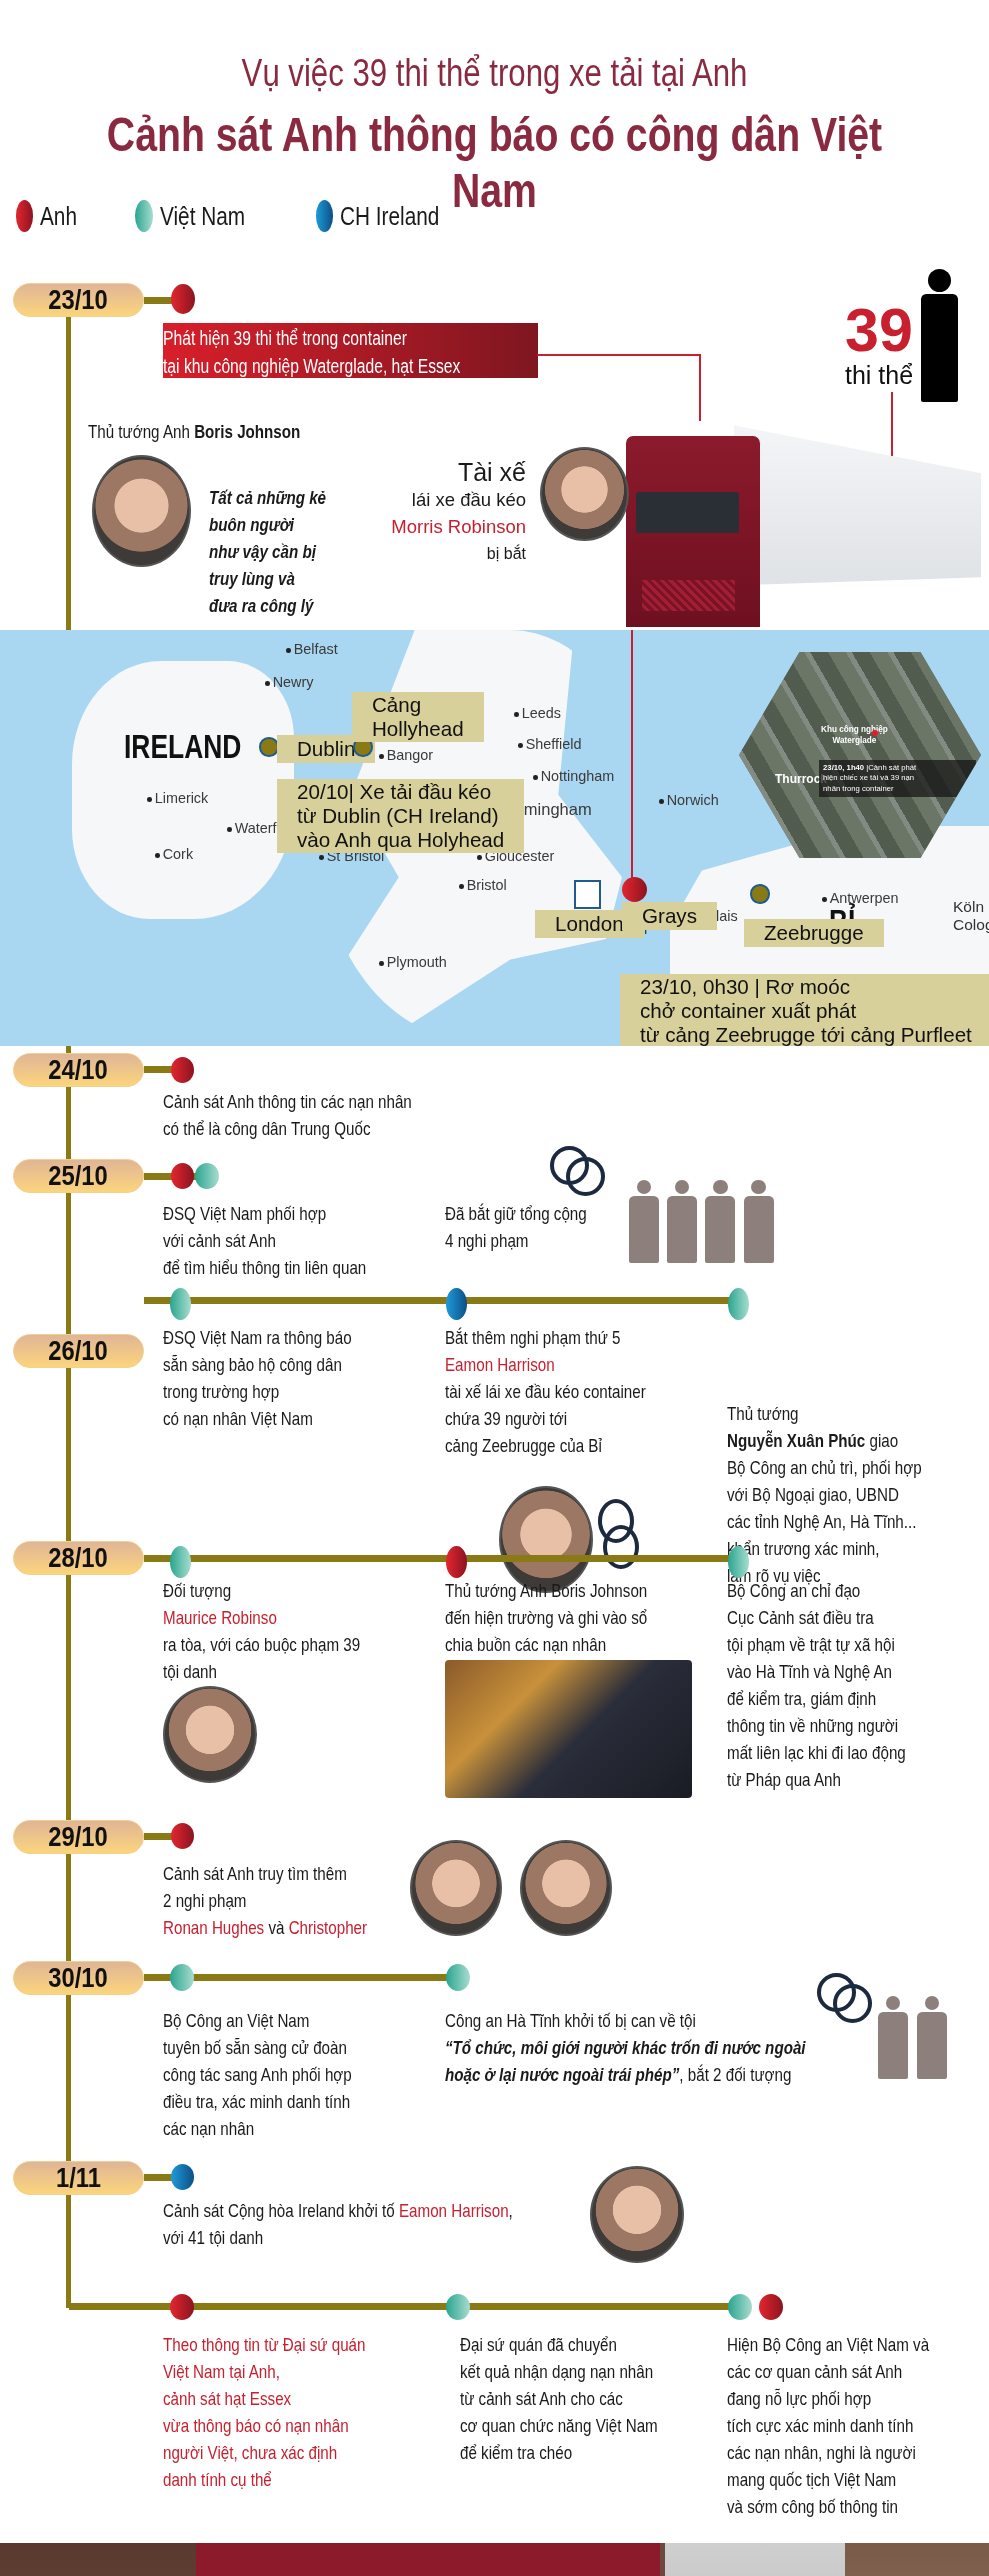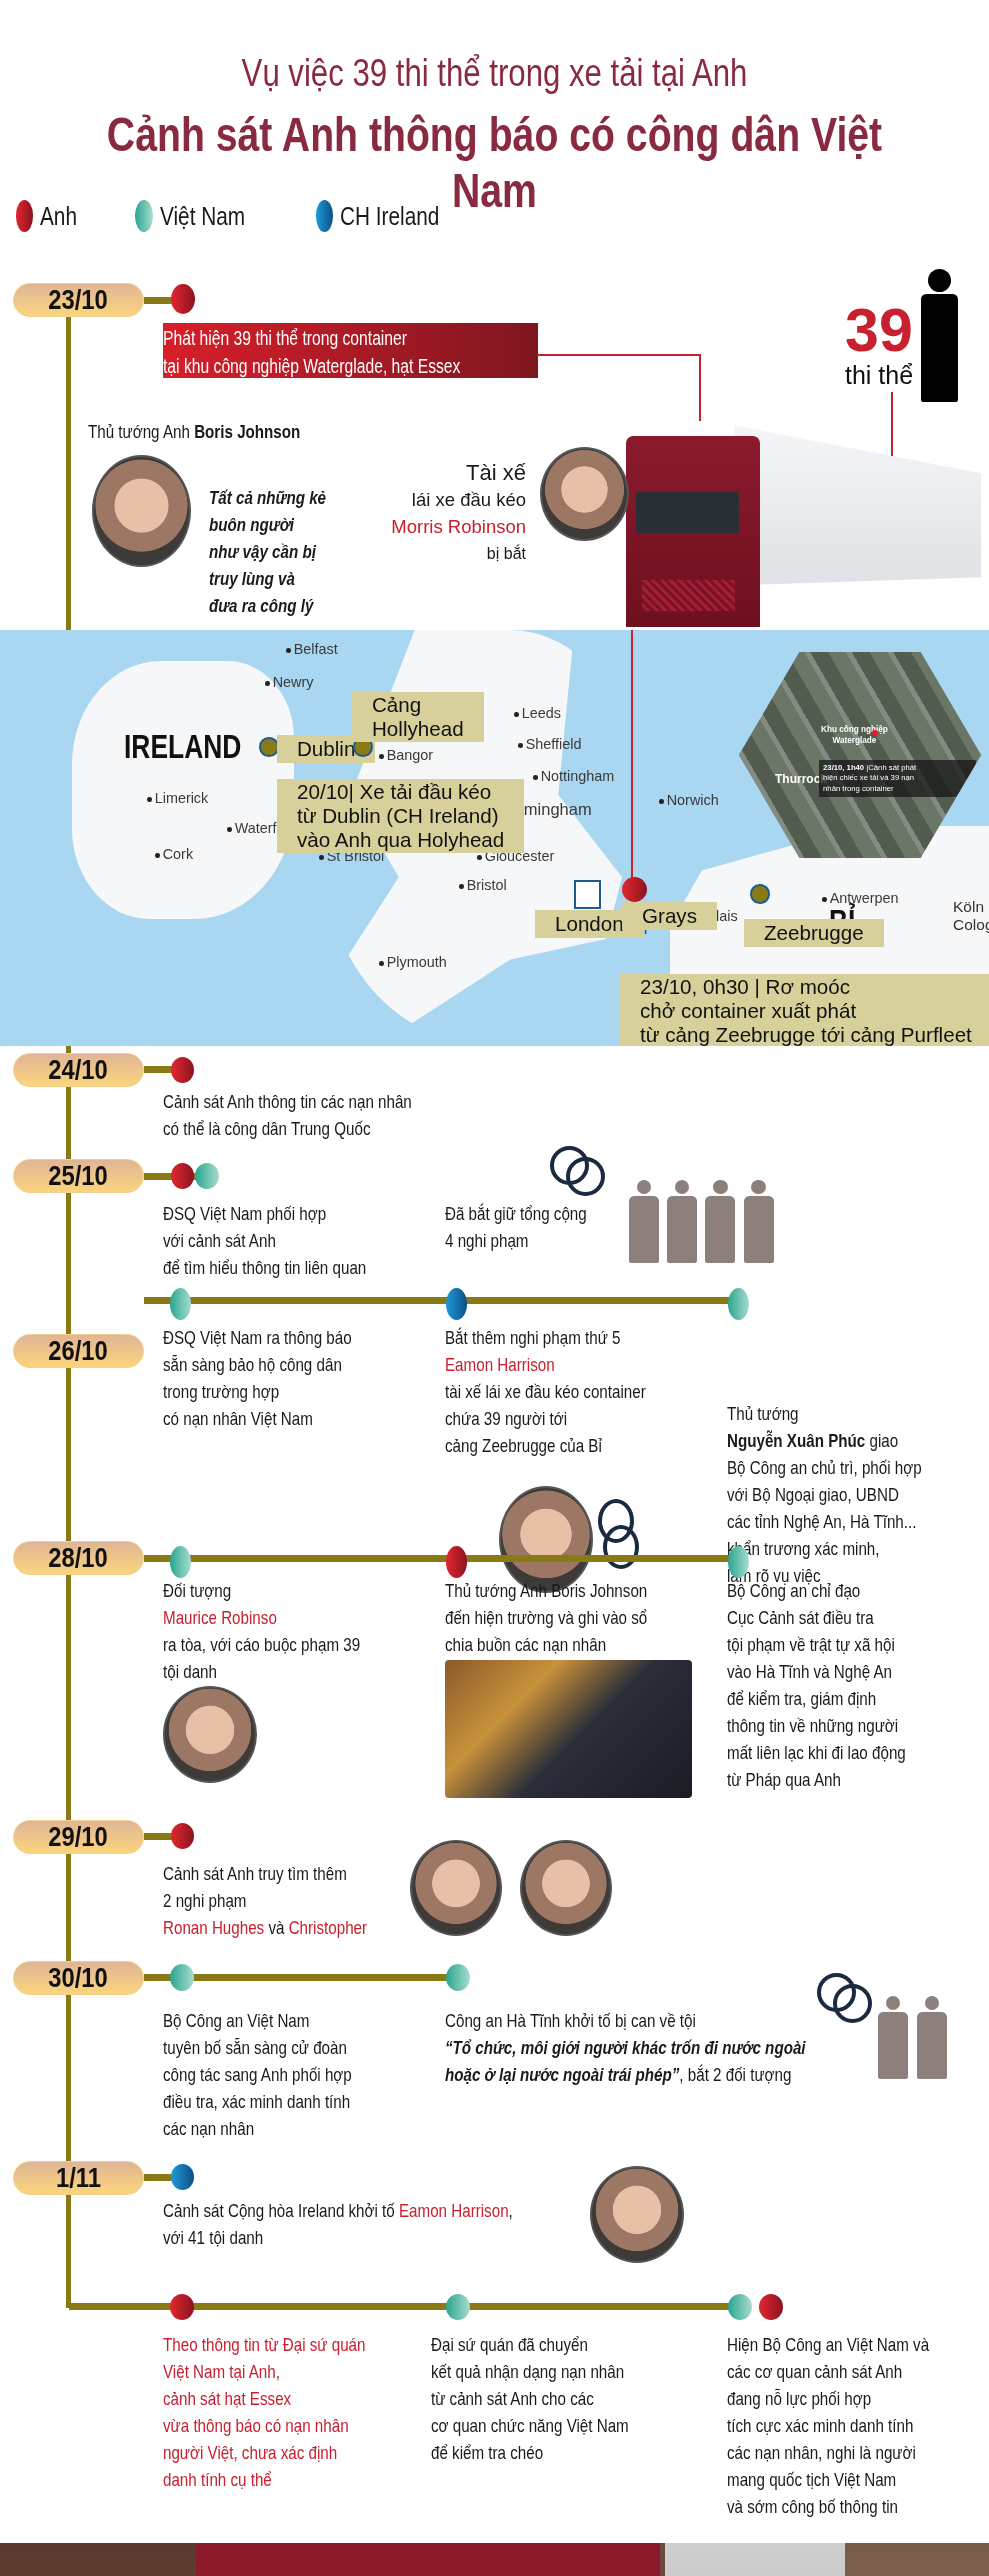--- a/index.html
+++ b/index.html
@@ -96,21 +96,21 @@
 <div class="abs" style="left:88px;top:421px;font-size:18.5px;transform:scaleX(0.82);transform-origin:left;white-space:nowrap;"><span>Thủ tướng Anh </span><span class="b">Boris Johnson</span></div>
 <div class="abs photo-circle" style="left:92px;top:455px;width:95px;height:108px;"></div>
 <div class="abs" style="left:209px;top:484px;">
   <div class="txt i b">Tất cả những kẻ</div>
   <div class="txt i b">buôn người</div>
   <div class="txt i b">như vậy cần bị</div>
   <div class="txt i b">truy lùng và</div>
   <div class="txt i b">đưa ra công lý</div>
 </div>
 <div class="abs" style="left:371px;top:459px;width:155px;text-align:right;">
-  <div style="font-size:22px;line-height:27px;">Tài xế</div>
+  <div style="font-size:25px;line-height:27px;">Tài xế</div>
   <div style="font-size:18.5px;line-height:27px;">lái xe đầu kéo</div>
   <div style="font-size:18.5px;line-height:27px;" class="red">Morris Robinson</div>
   <div style="font-size:16px;line-height:27px;">bị bắt</div>
 </div>
 <div class="abs photo-circle" style="left:540px;top:447px;width:85px;height:90px;"></div>
 
 <div class="abs map">
   <div class="land" style="left:72px;top:31px;width:222px;height:258px;border-radius:40% 30% 45% 35%;"></div>
   <div class="land" style="left:319px;top:0;width:319px;height:412px;border-radius:20% 40% 10% 50%;clip-path:polygon(30% 0,80% 0,75% 40%,95% 60%,90% 75%,60% 80%,20% 100%,0 90%,25% 60%,10% 40%);"></div>
   <div class="land" style="left:670px;top:196px;width:319px;height:222px;clip-path:polygon(10% 20%,60% 0,100% 0,100% 100%,0 100%,0 45%);"></div>
@@ -360,21 +360,21 @@
 <div class="abs tdot dot-green" style="left:728px;top:2294px;width:24px;height:26px;"></div>
 <div class="abs tdot dot-red" style="left:759px;top:2294px;width:24px;height:26px;"></div>
 <div class="abs" style="left:163px;top:2331px;">
   <div class="txt red">Theo thông tin từ Đại sứ quán</div>
   <div class="txt red">Việt Nam tại Anh,</div>
   <div class="txt red">cảnh sát hạt Essex</div>
   <div class="txt red">vừa thông báo có nạn nhân</div>
   <div class="txt red">người Việt, chưa xác định</div>
   <div class="txt red">danh tính cụ thể</div>
 </div>
-<div class="abs" style="left:431px;top:2331px;">
+<div class="abs" style="left:460px;top:2331px;">
   <div class="txt">Đại sứ quán đã chuyển</div>
   <div class="txt">kết quả nhận dạng nạn nhân</div>
   <div class="txt">từ cảnh sát Anh cho các</div>
   <div class="txt">cơ quan chức năng Việt Nam</div>
   <div class="txt">để kiểm tra chéo</div>
 </div>
 <div class="abs" style="left:727px;top:2331px;">
   <div class="txt">Hiện Bộ Công an Việt Nam và</div>
   <div class="txt">các cơ quan cảnh sát Anh</div>
   <div class="txt">đang nỗ lực phối hợp</div>

